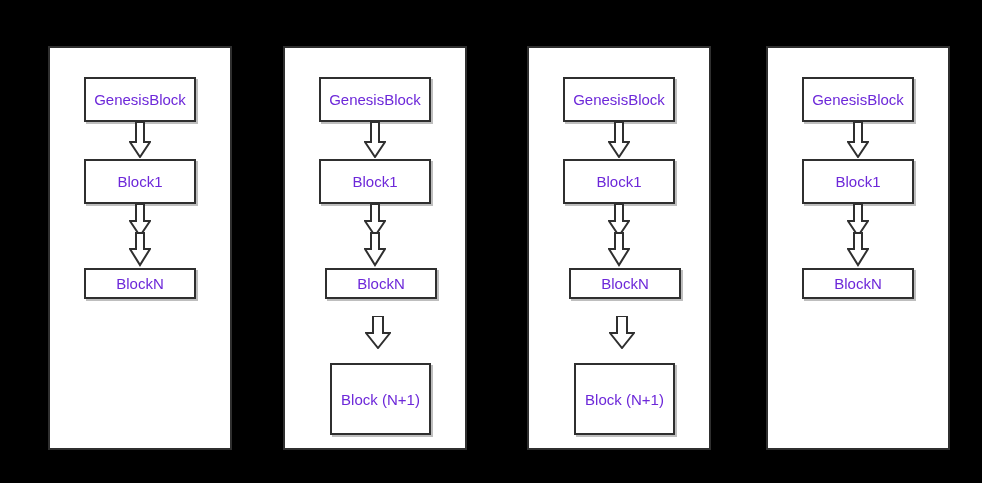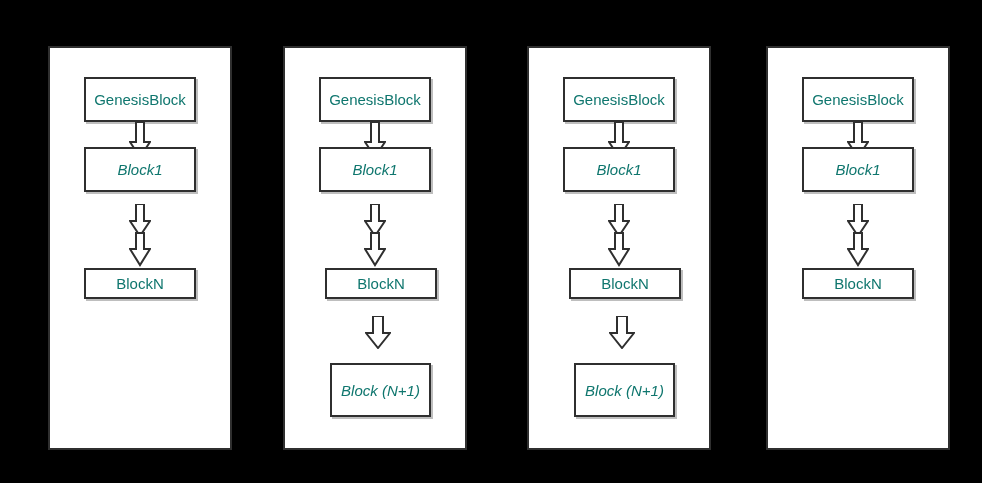--- a/index.html
+++ b/index.html
@@ -35,27 +35,27 @@
     width: 112px;
     height: 45px;
     box-sizing: border-box;
     background: #fff;
     border: 2px solid #2f2f2f;
     box-shadow: 2px 2px 0 rgba(110,110,110,0.45);
     display: flex;
     align-items: center;
     justify-content: center;
     font-size: 15px;
-    color: #0f766e;
+    color: #6d28d9;
     white-space: nowrap;
   }
   .b-genesis { top: 29px; }
-  .b-block1  { top: 99px; font-style: italic; }
+  .b-block1  { top: 111px; }
   .b-blockn  { top: 220px; height: 31px; }
-  .b-blockn1 { top: 315px; height: 54px; width: 101px; left: 45px; font-style: italic; }
+  .b-blockn1 { top: 315px; height: 72px; width: 101px; left: 45px; }
 
   
   .panel-2 .b-blockn, .panel-3 .b-blockn { left: 40px; }
 
   .arrow {
     position: absolute;
     left: 79px;
   }
   .a-1 { top: 74px; }
   .a-2 { top: 156px; }

